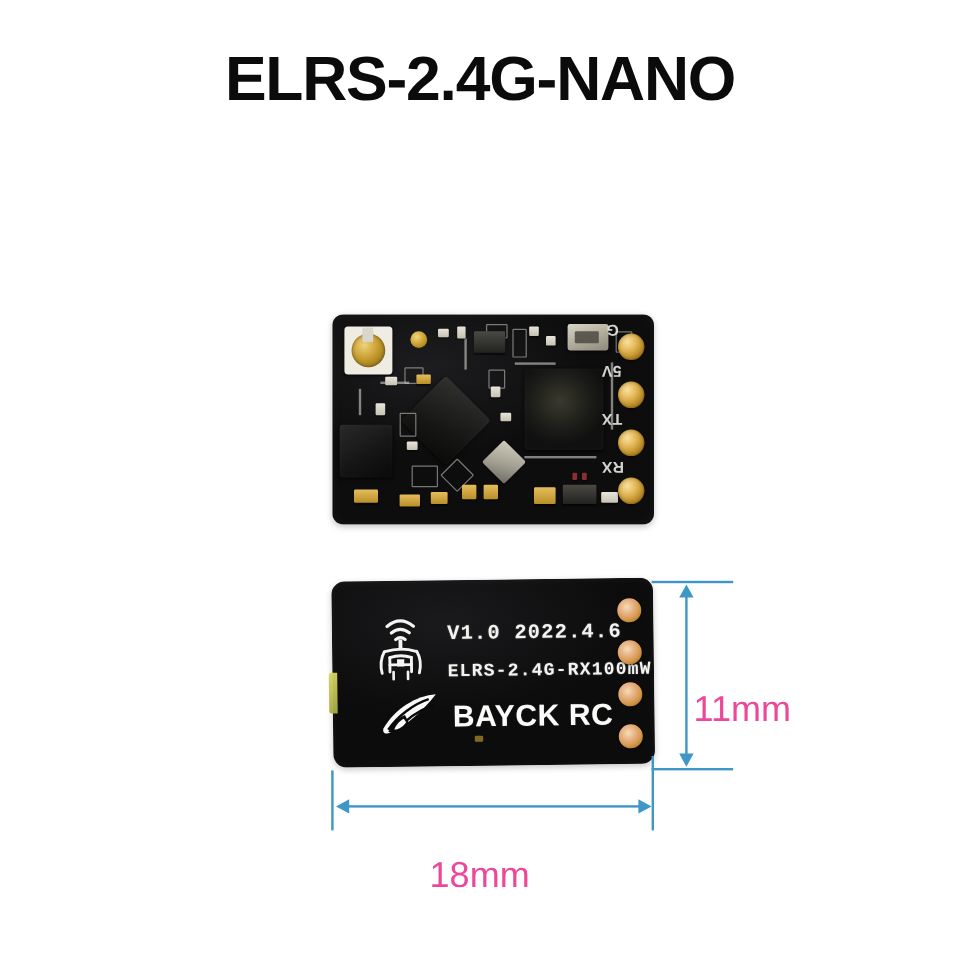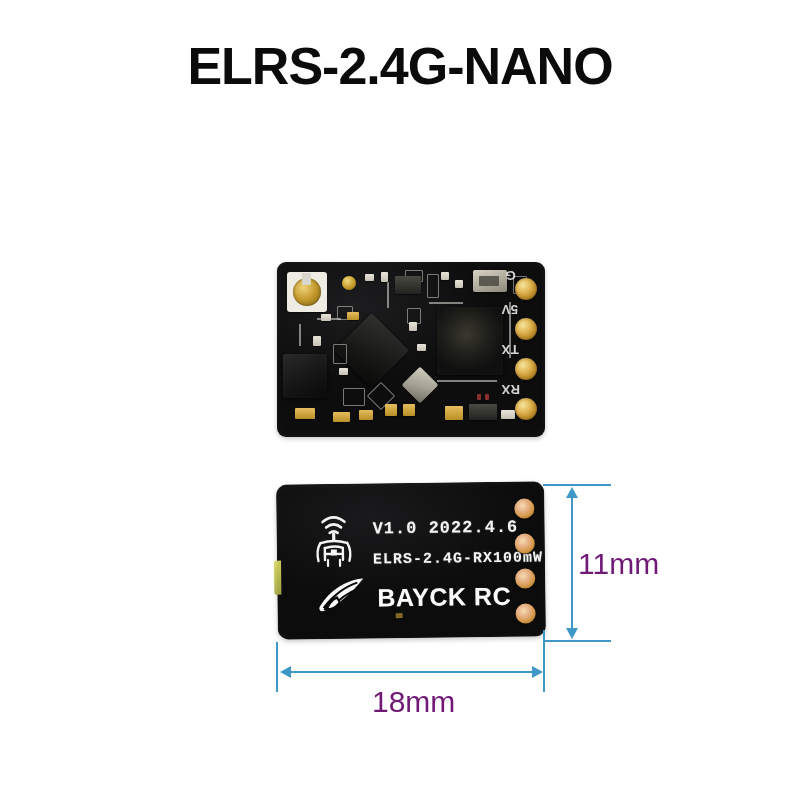--- a/index.html
+++ b/index.html
@@ -293,28 +293,29 @@
     border-bottom: 6px solid transparent;
     border-right: 11px solid #3f97c7;
   }
   .arrow-right {
     border-top: 6px solid transparent;
     border-bottom: 6px solid transparent;
     border-left: 11px solid #3f97c7;
   }
   .dim-label {
     position: absolute;
-    color: #701a75;
+    color: #ec4899;
     font-family: "Liberation Sans", sans-serif;
     font-size: 30px;
     font-weight: normal;
     white-space: nowrap;
+    margin-top: 28px;
   }
   #dim-height-label { left: 578px; top: 547px; }
-  #dim-width-label  { left: 372px; top: 685px; }
+  #dim-width-label  { left: 358px; top: 685px; }
 </style>
 </head>
 <body>
 
 <div id="product-title">ELRS-2.4G-NANO</div>
 
 <div class="pcb" id="board-top">
 
   <div id="ufl-connector"></div>
   <div id="via-gold"></div>

